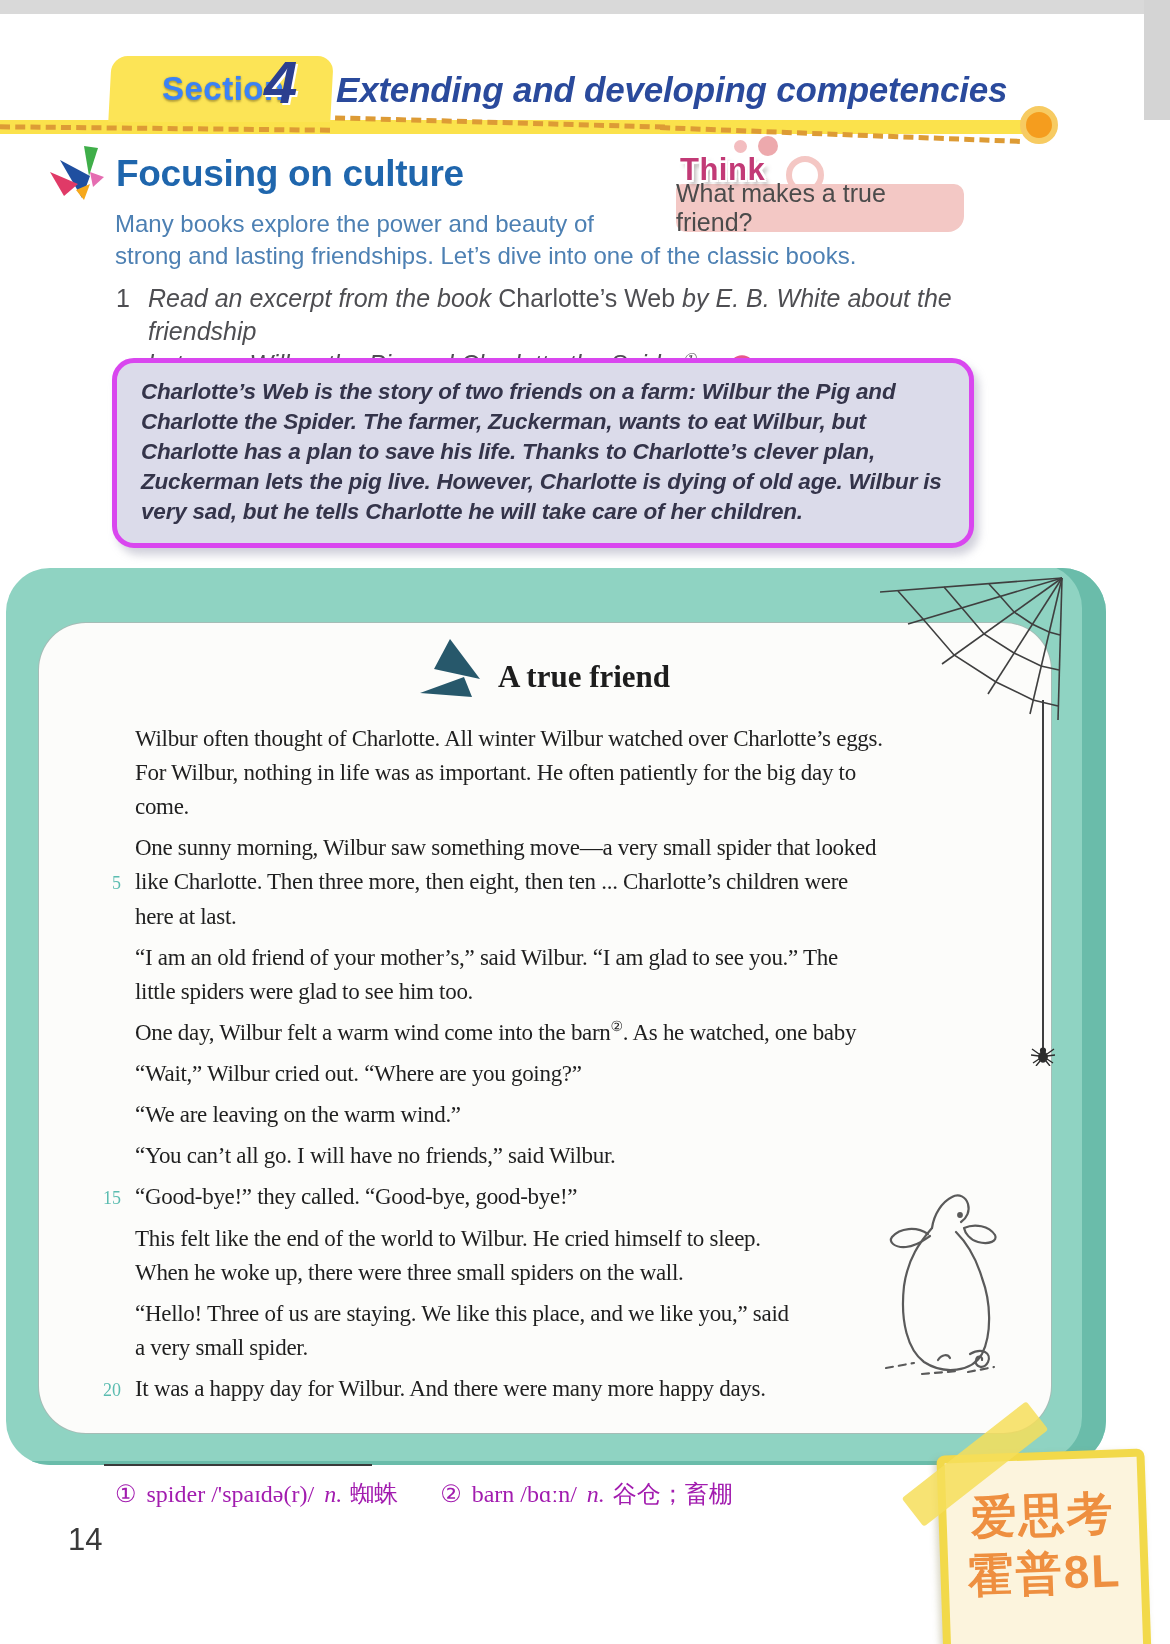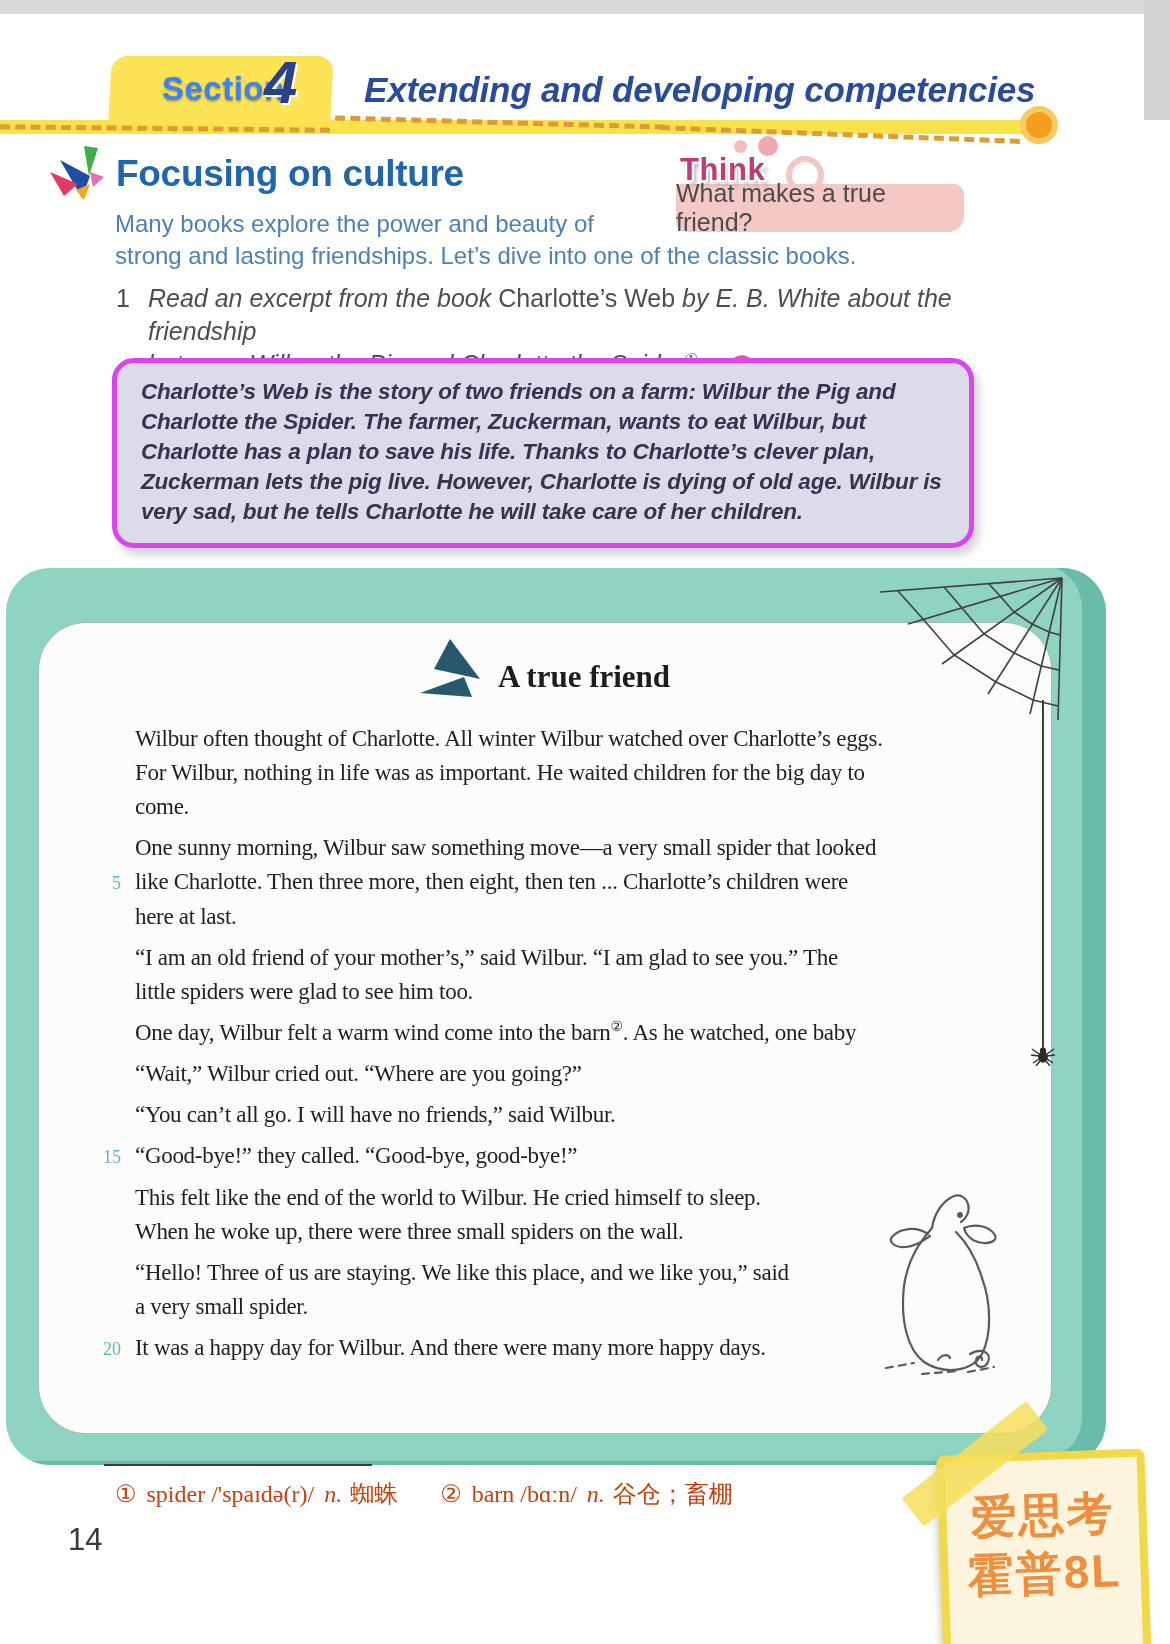--- a/index.html
+++ b/index.html
@@ -10,21 +10,21 @@
 
   
   .yellow-bar{position:absolute;left:0;top:120px;width:1040px;height:14px;background:#fbe24c;}
   .section-tab{position:absolute;left:110px;top:56px;width:222px;height:66px;background:#fce456;
                border-radius:16px 16px 0 0;transform:skewX(-3deg);}
   .section-label{position:absolute;left:150px;top:70px;font-size:33px;font-weight:bold;color:#3b82f6;
                  letter-spacing:.5px;
                  text-shadow:0 2px 2px rgba(140,120,40,.55),0 0 2px rgba(160,140,60,.6);margin-left:12px;}
   .section-number{position:absolute;left:264px;top:48px;font-size:60px;font-weight:bold;font-style:italic;
                   color:#2b3f8f;text-shadow:2px 2px 0 #ffffff;}
-  .banner-title{position:absolute;left:364px;top:70px;font-size:35px;font-weight:bold;font-style:italic;
+  .banner-title{position:absolute;left:336px;top:70px;font-size:35px;font-weight:bold;font-style:italic;
                 color:#2a4a9c;letter-spacing:-.2px;}
   .dash{position:absolute;border-top:5px dashed #dd9b35;}
   .dash-a{left:0;top:126px;width:330px;transform:rotate(.6deg);}
   .dash-b{left:335px;top:120px;width:330px;transform:rotate(1.6deg);}
   .dash-c{left:660px;top:132px;width:360px;transform:rotate(2.2deg);}
   .end-dot{position:absolute;left:1020px;top:106px;width:38px;height:38px;border-radius:50%;
            background:#f59d1e;border:6px solid #f7cb62;box-sizing:border-box;}
 
   
   .culture-head{position:absolute;left:48px;top:146px;display:flex;align-items:center;}
@@ -80,21 +80,21 @@
   .ltext sup{font-size:14px;line-height:0;}
 
   .web-icon{position:absolute;left:880px;top:572px;width:186px;height:150px;}
   .spider-thread{position:absolute;left:1042px;top:700px;width:2px;height:348px;background:#3f3f3f;}
   .spider-icon{position:absolute;left:1031px;top:1044px;width:24px;height:22px;}
   .pig-sketch{position:absolute;left:872px;top:1182px;width:136px;height:200px;}
 
   
   .footnote-rule{position:absolute;left:104px;top:1464px;width:268px;border-top:2px solid #3a3a3a;}
   .footnotes{position:absolute;left:115px;top:1478px;display:flex;gap:42px;
-             font-family:"Liberation Serif",serif;font-size:24px;color:#c2410c;}
+             font-family:"Liberation Serif",serif;font-size:24px;color:#a21caf;}
   .fn-marker{margin-right:10px;}
   .fn-pos{font-style:italic;margin:0 8px 0 10px;}
   .fn-cjk{font-family:"Liberation Sans",sans-serif;}
 
   .page-number{position:absolute;left:68px;top:1522px;font-size:31px;color:#3a3a3a;}
 
   
   .sticker{position:absolute;left:940px;top:1452px;width:208px;height:210px;background:#fcf4dd;
            border:8px solid #f2d94a;border-radius:8px;transform:rotate(-2deg);box-sizing:border-box;
            display:flex;flex-direction:column;align-items:center;justify-content:flex-start;
@@ -179,21 +179,21 @@
         </svg>
         <span class="passage-title">A true friend</span>
       </div>
       <div class="passage-lines" id="passage-lines">
           <div class="pline pstart">
             <span class="lnum"></span>
             <span class="ltext">Wilbur often thought of Charlotte. All winter Wilbur watched over Charlotte’s eggs.</span>
           </div>
           <div class="pline">
             <span class="lnum"></span>
-            <span class="ltext">For Wilbur, nothing in life was as important. He waited children for the big day to</span>
+            <span class="ltext">For Wilbur, nothing in life was as important. He often patiently for the big day to</span>
           </div>
           <div class="pline">
             <span class="lnum"></span>
             <span class="ltext">come.</span>
           </div>
           <div class="pline pstart">
             <span class="lnum"></span>
             <span class="ltext">One sunny morning, Wilbur saw something move—a very small spider that looked</span>
           </div>
           <div class="pline">
@@ -212,20 +212,24 @@
             <span class="lnum"></span>
             <span class="ltext">little spiders were glad to see him too.</span>
           </div>
           <div class="pline pstart">
             <span class="lnum"></span>
             <span class="ltext">One day, Wilbur felt a warm wind come into the barn<sup>②</sup>. As he watched, one baby</span>
           </div>
           <div class="pline pstart">
             <span class="lnum"></span>
             <span class="ltext">“Wait,” Wilbur cried out. “Where are you going?”</span>
+          </div>
+          <div class="pline pstart">
+            <span class="lnum"></span>
+            <span class="ltext">“We are leaving on the warm wind.”</span>
           </div>
           <div class="pline pstart">
             <span class="lnum"></span>
             <span class="ltext">“You can’t all go. I will have no friends,” said Wilbur.</span>
           </div>
           <div class="pline pstart">
             <span class="lnum">15</span>
             <span class="ltext">“Good-bye!” they called. “Good-bye, good-bye!”</span>
           </div>
           <div class="pline pstart">

